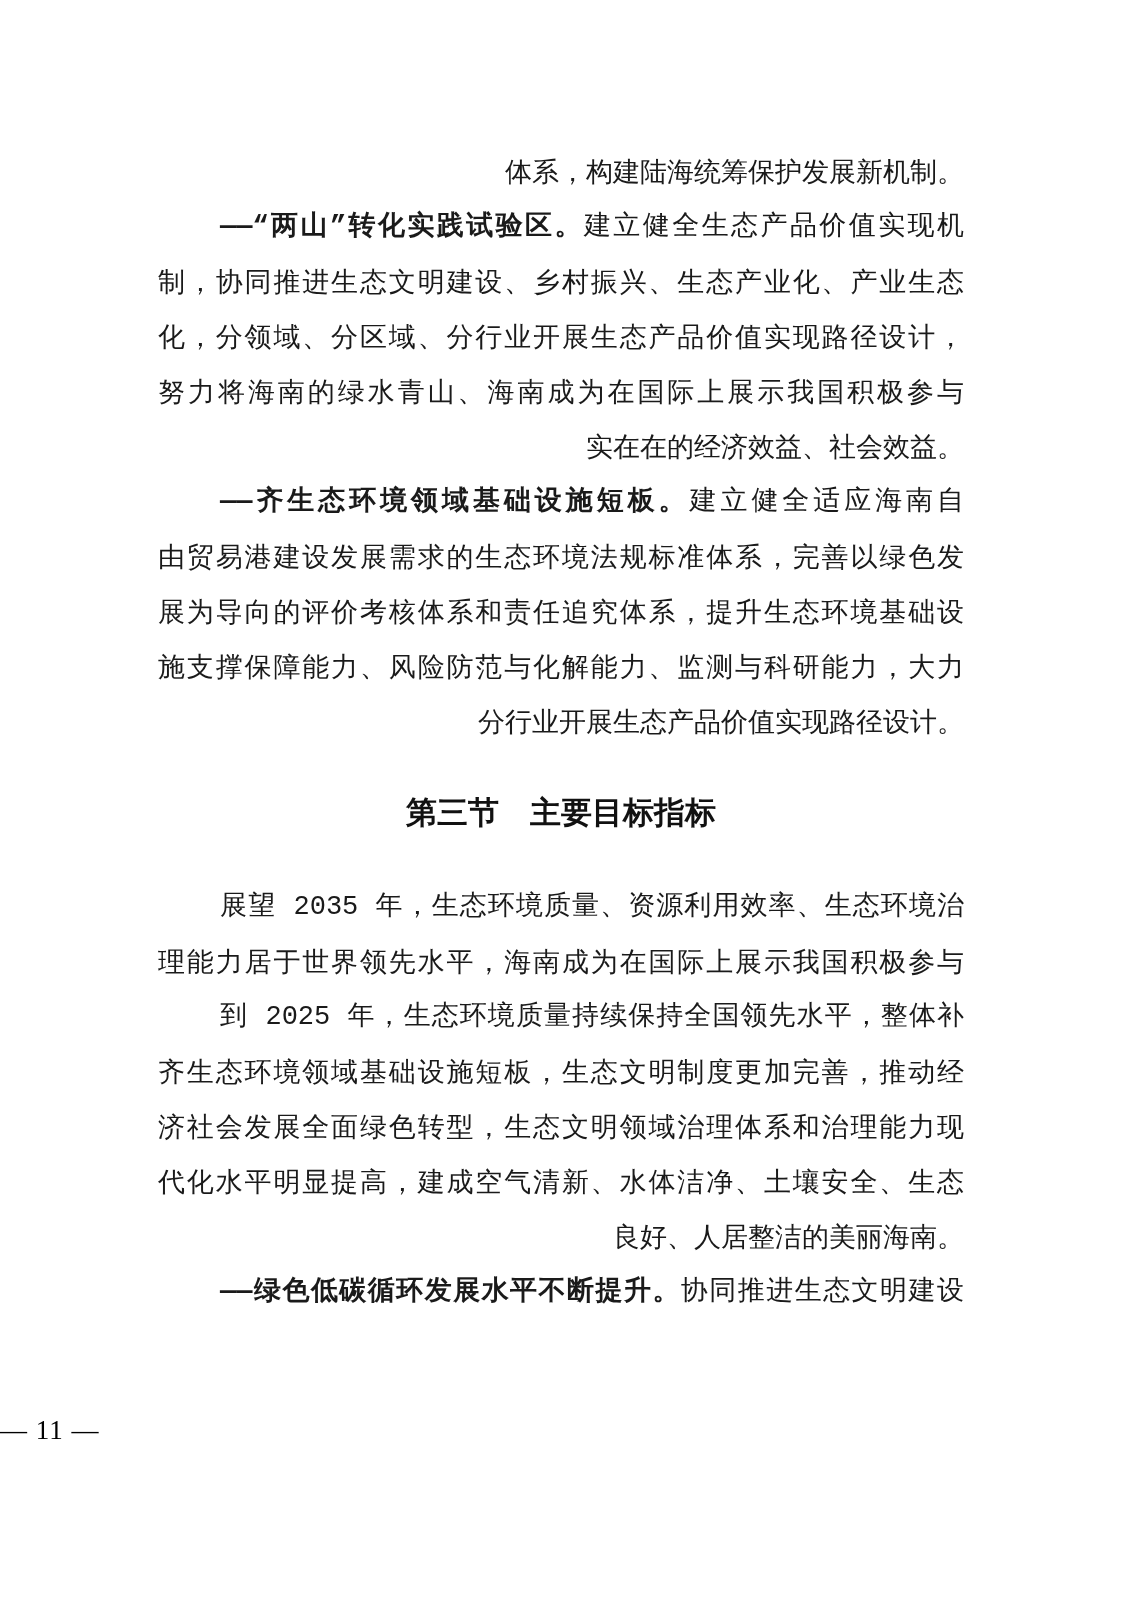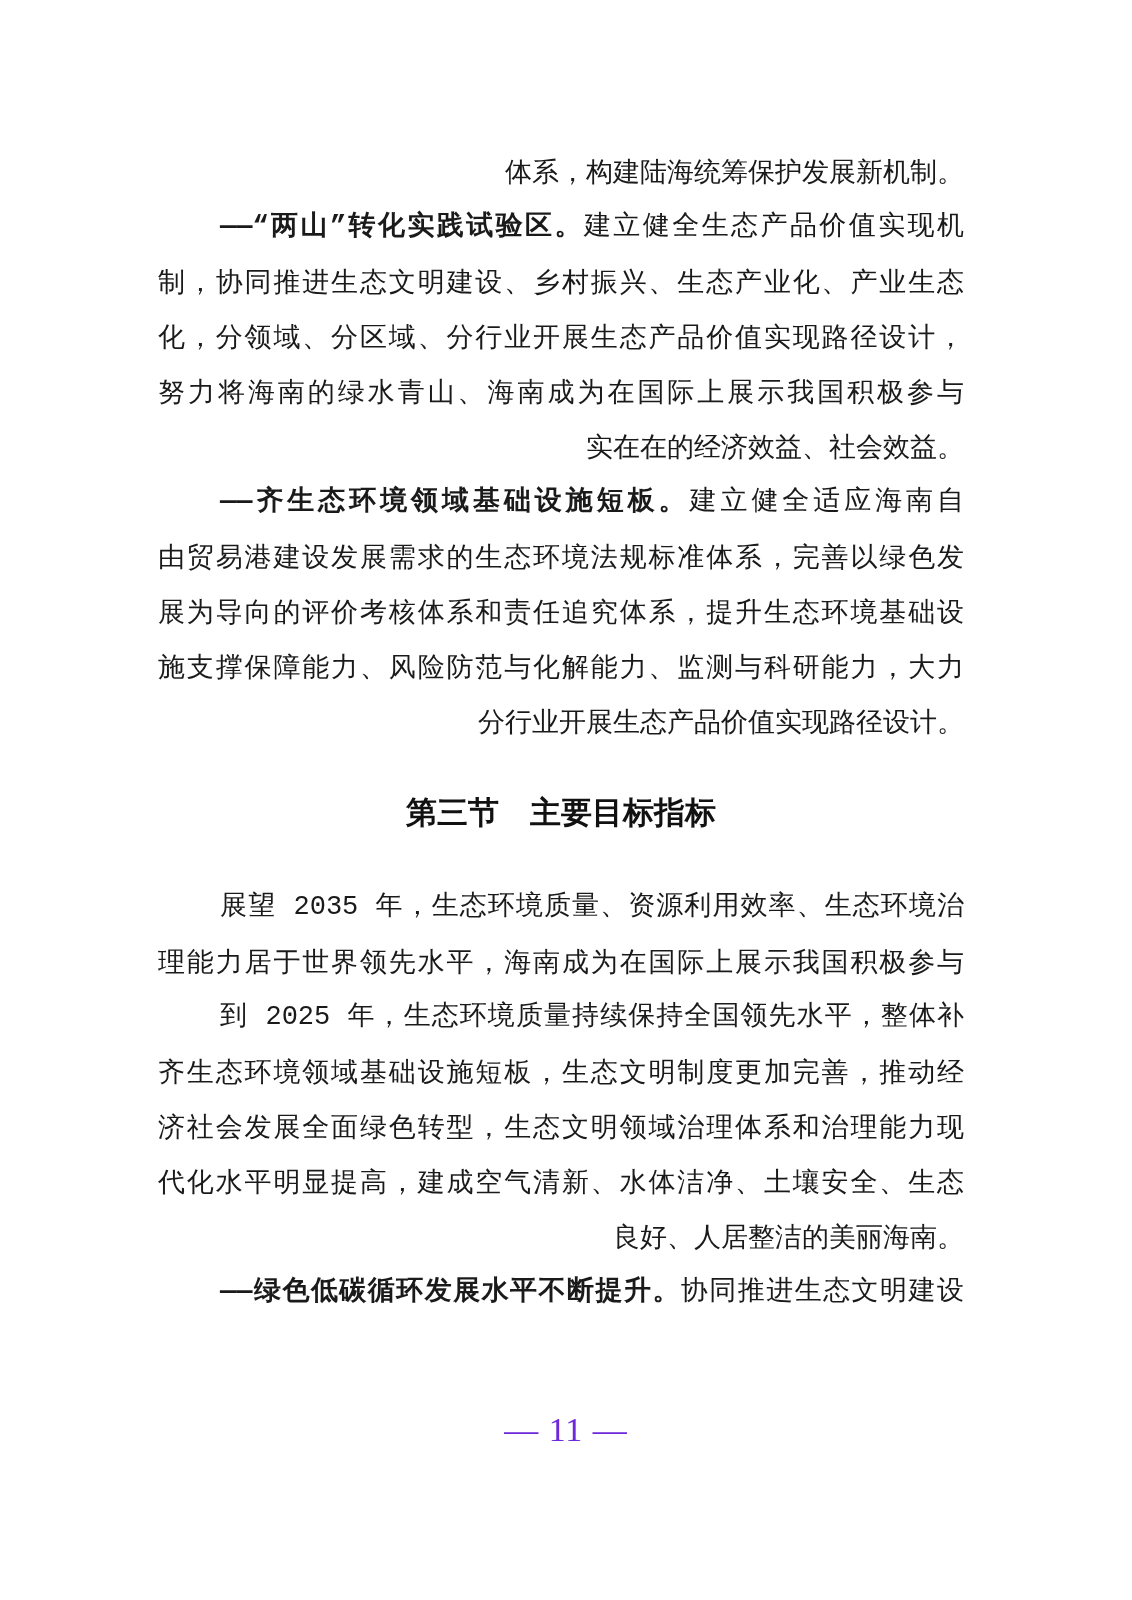--- a/index.html
+++ b/index.html
@@ -52,24 +52,23 @@
     font-weight: 700;
     color: #111111;
   }
   .page-number {
     position: absolute;
     left: 0;
     top: 1405px;
     width: 100%;
     height: 50px;
     line-height: 50px;
-    text-align: center;
-    font-size: 34px;
+    font-size: 27px;
     letter-spacing: 1px;
-    color: #6d28d9;
+    color: #000000;
   }
 </style>
 </head>
 <body>
 
 <div class="page-root">
   <div class="doc-body">
       <div class="text-line"><span class="seg">体系，构建陆海统筹保护发展新机制。</span></div>
       <div class="text-line justify indent"><span class="seg bold">——“两山”转化实践试验区。</span><span class="seg">建立健全生态产品价值实现机</span></div>
       <div class="text-line justify"><span class="seg">制，协同推进生态文明建设、乡村振兴、生态产业化、产业生态</span></div>

